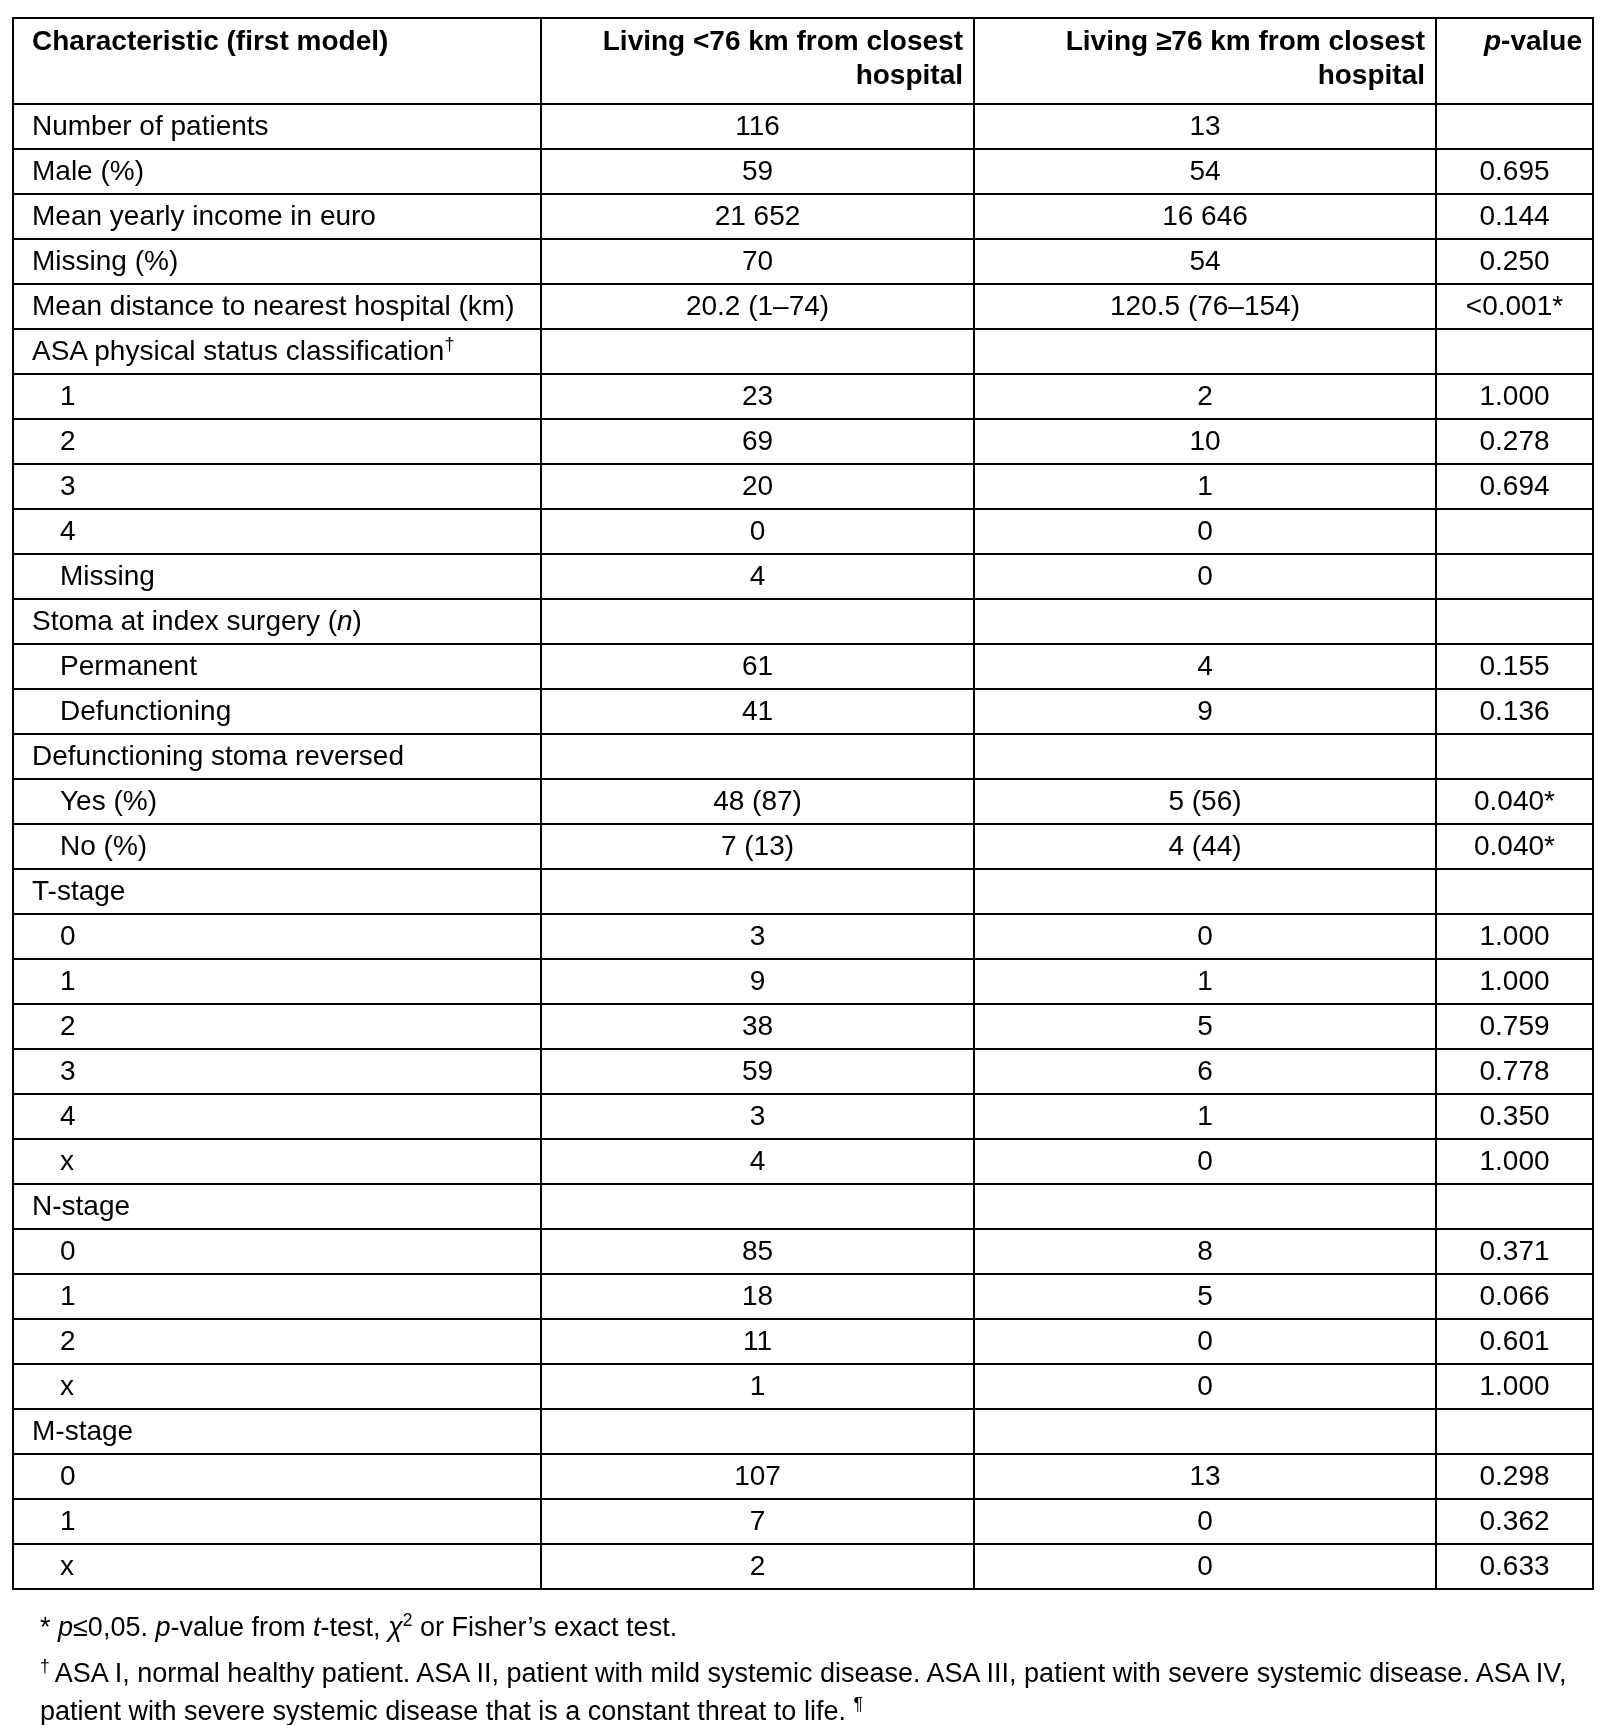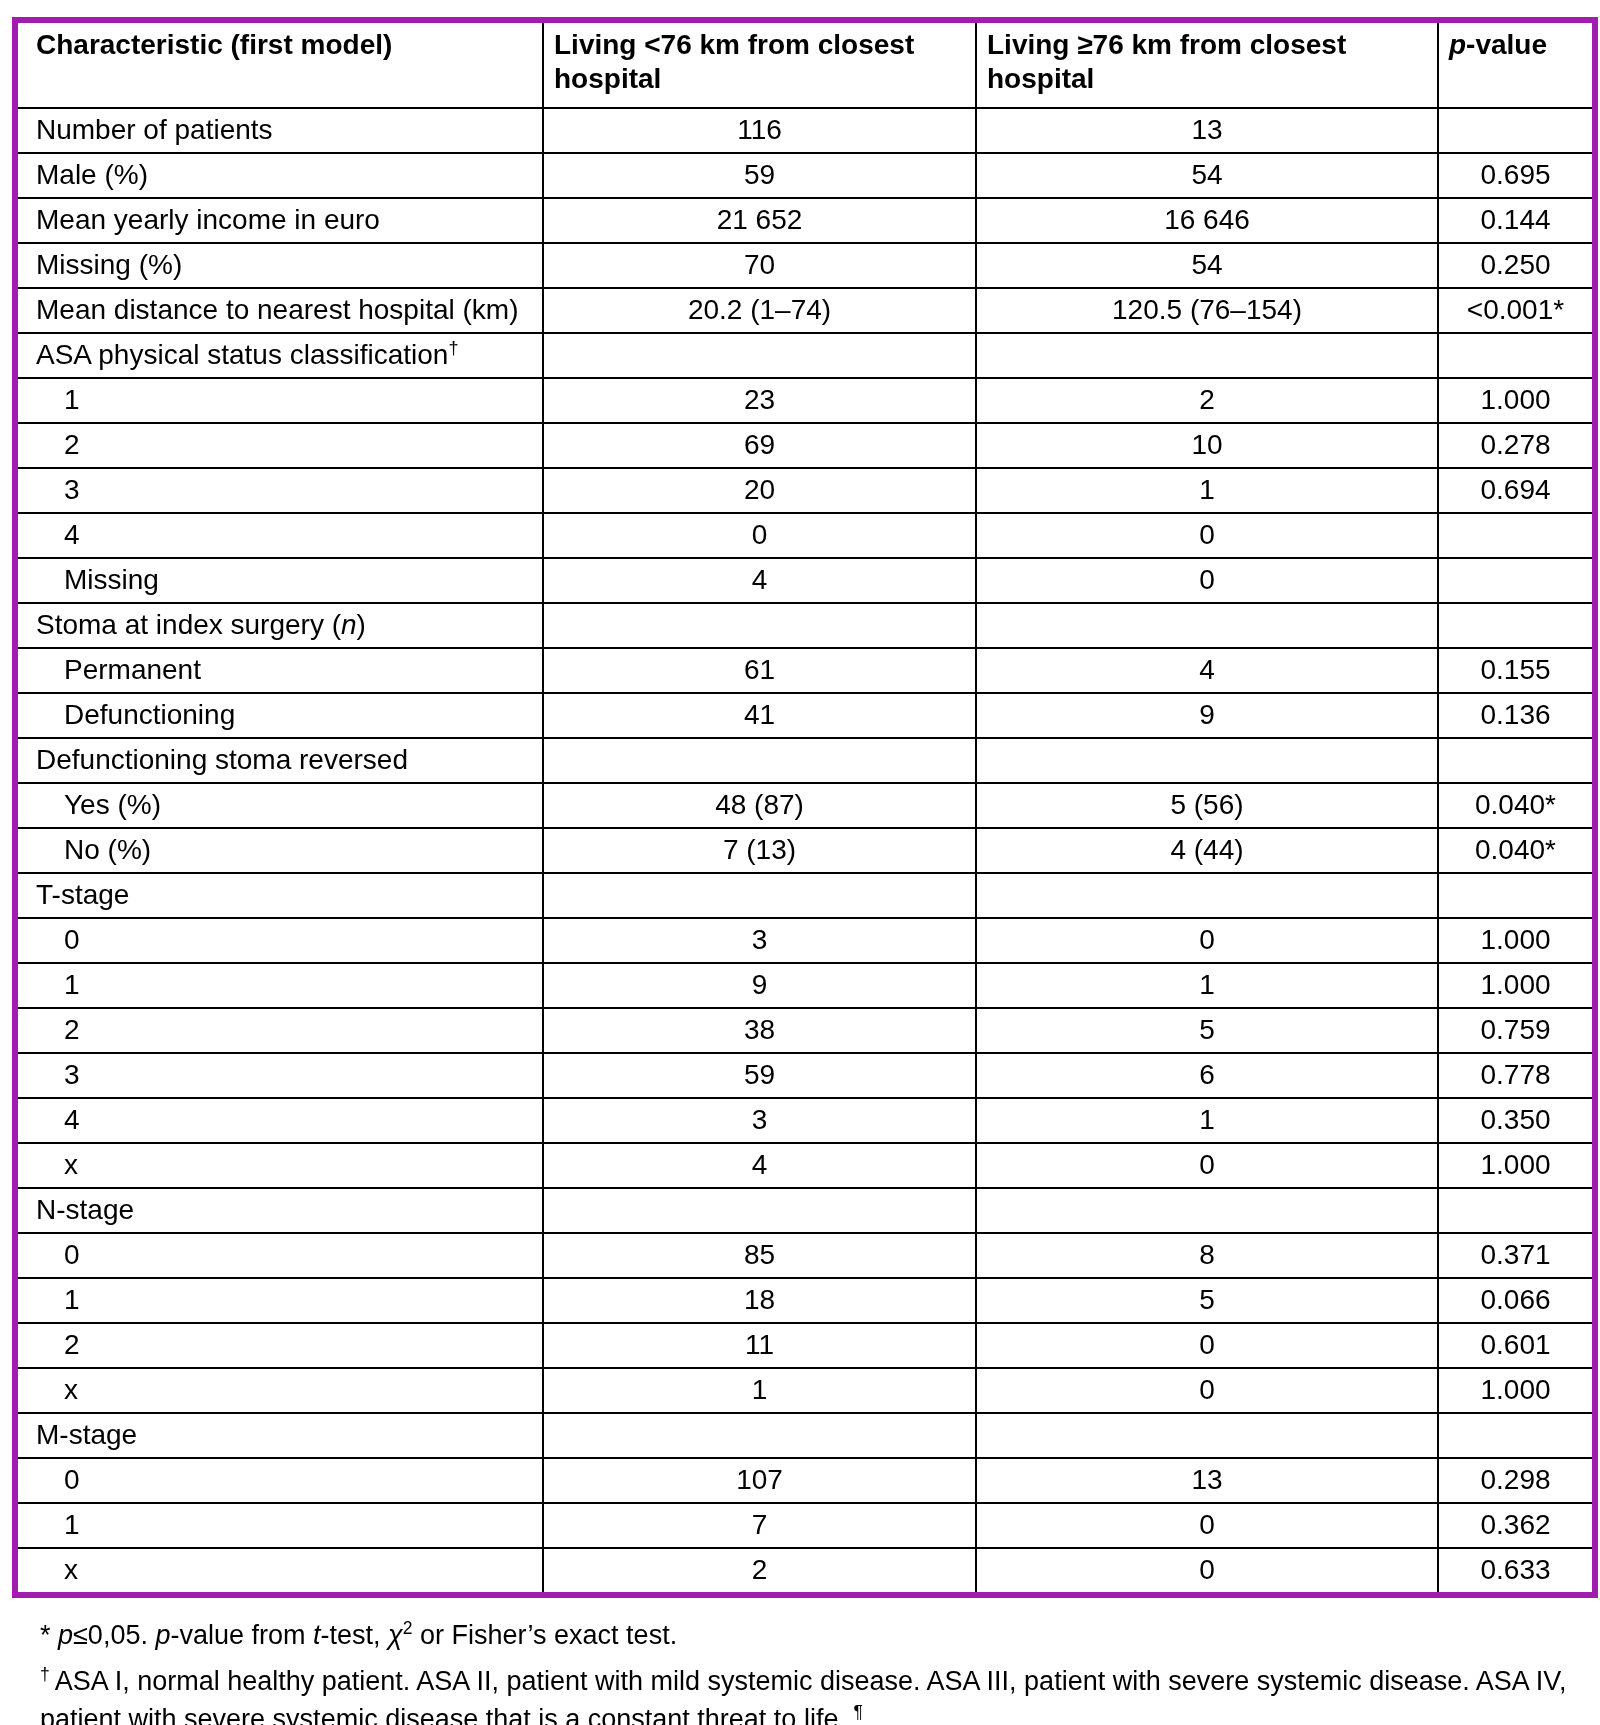--- a/index.html
+++ b/index.html
@@ -14,35 +14,35 @@
     height: 1725px;
     overflow: hidden;
   }
   .wrap {
     padding: 17px 8px 0 12px;
   }
   table.char-table {
     border-collapse: collapse;
     table-layout: fixed;
     width: 1580px;
-    border: 6px solid #a21caf;
+    border: 2px solid #a21caf;
   }
   .char-table th, .char-table td {
     border: 2px solid #000;
     font-size: 28px;
     line-height: 34px;
     vertical-align: top;
     overflow: hidden;
   }
   .char-table th {
     font-weight: bold;
     padding: 5px 10px 11px 10px;
   }
   .char-table th.left { text-align: left; padding-left: 18px; }
-  .char-table th.center { text-align: left; }
+  .char-table th.center { text-align: right; }
   .char-table td {
     padding: 4px 10px 5px 10px;
   }
   td.label {
     text-align: left;
     padding-left: 18px;
     border-radius: 9px;
   }
   td.label.indent {
     padding-left: 46px;

